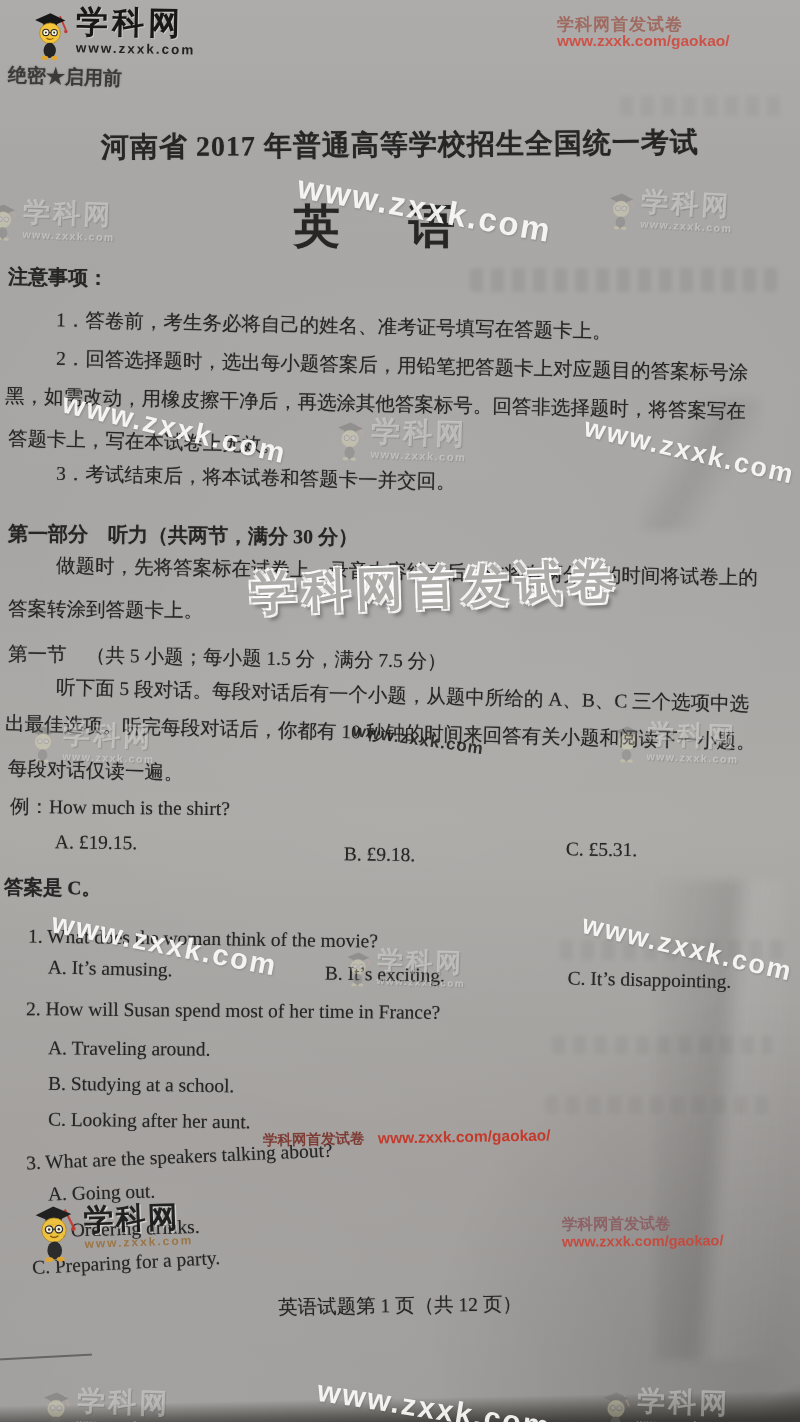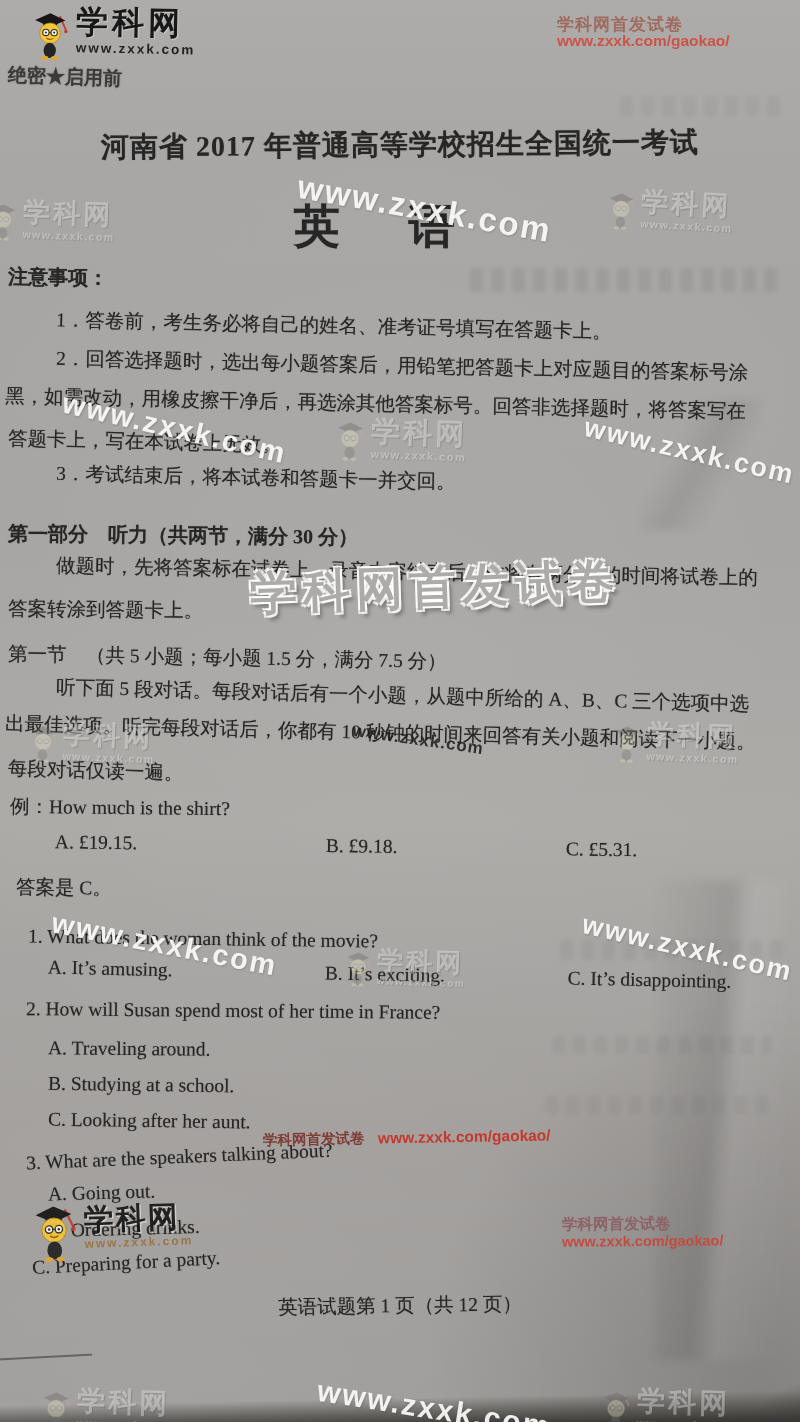--- a/index.html
+++ b/index.html
@@ -216,24 +216,24 @@
     <span class="logo-text-col">
       <span class="logo-cn" style="font-size:27px;letter-spacing:3px;">学科网</span>
       <span class="logo-url" style="font-size:10.5px;letter-spacing:1.5px;margin-top:3px;">www.zxxk.com</span>
     </span>
   </div>
   <div class="abs wm-black" style="left:352px;top:730px;font-size:17px;transform:rotate(8deg);">www.zxxk.com</div>
 
   <div class="abs ink cn line" style="left:10px;top:794px;transform:rotate(.6deg);">例：How much is the shirt?</div>
   <div class="abs cn opt-row" style="left:0;top:836px;transform:rotate(.8deg);">
     <span class="ink" style="left:55px;">A. £19.15.</span>
-    <span class="ink" style="left:326px;">B. £9.18.</span>
+    <span class="ink" style="left:344px;margin-top:8px;">B. £9.18.</span>
     <span class="ink" style="left:566px;">C. £5.31.</span>
   </div>
-  <div class="abs ink cn line" style="left:16px;top:874px;transform:rotate(.5deg);">答案是 C。</div>
+  <div class="abs ink cn line" style="left:4px;top:874px;transform:rotate(.5deg);font-weight:bold;">答案是 C。</div>
 
   <div class="abs ink cn line" style="left:28px;top:928px;transform:rotate(.8deg);">1. What does the woman think of the movie?</div>
   <div class="abs cn opt-row" style="left:0;top:964px;transform:rotate(1.2deg);">
     <span class="ink" style="left:48px;">A. It’s amusing.</span>
     <span class="ink" style="left:325px;">B. It’s exciting.</span>
     <span class="ink" style="left:568px;">C. It’s disappointing.</span>
   </div>
   <div class="abs wm-white" style="left:50px;top:928px;font-size:29px;transform:rotate(11deg);">www.zxxk.com</div>
   <div class="abs wm-white" style="left:580px;top:933px;font-size:27px;transform:rotate(13deg);">www.zxxk.com</div>
   <div class="abs logo-row ghost" style="left:342px;top:948px;transform:rotate(2deg);">

